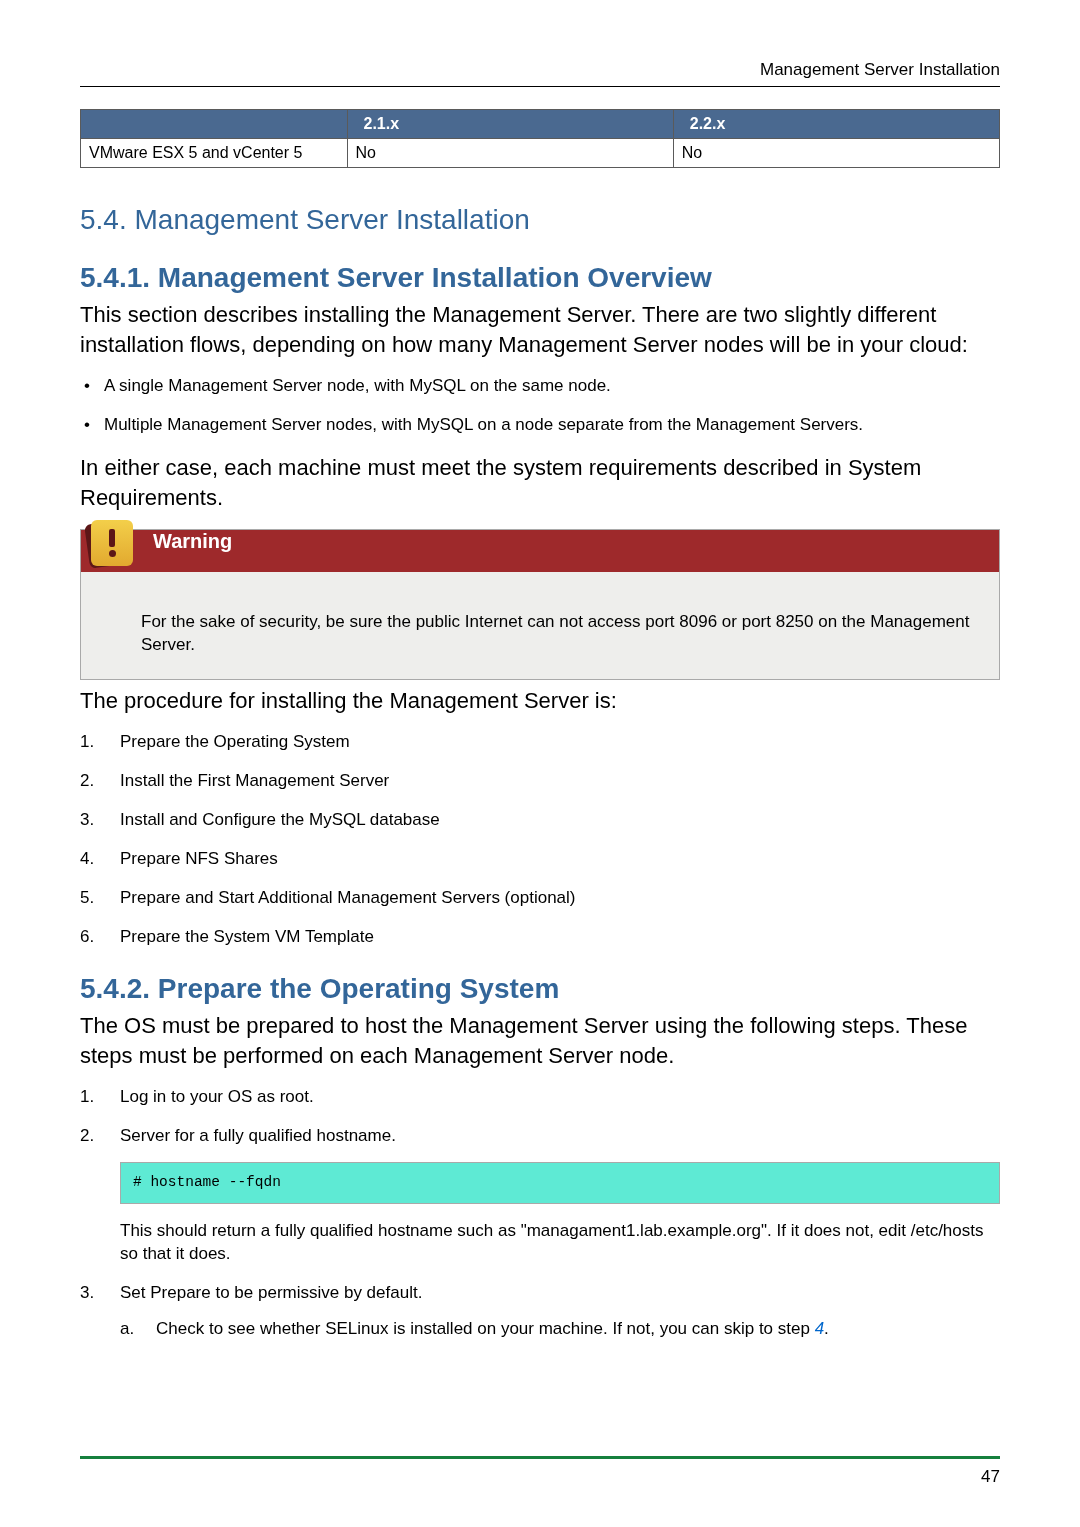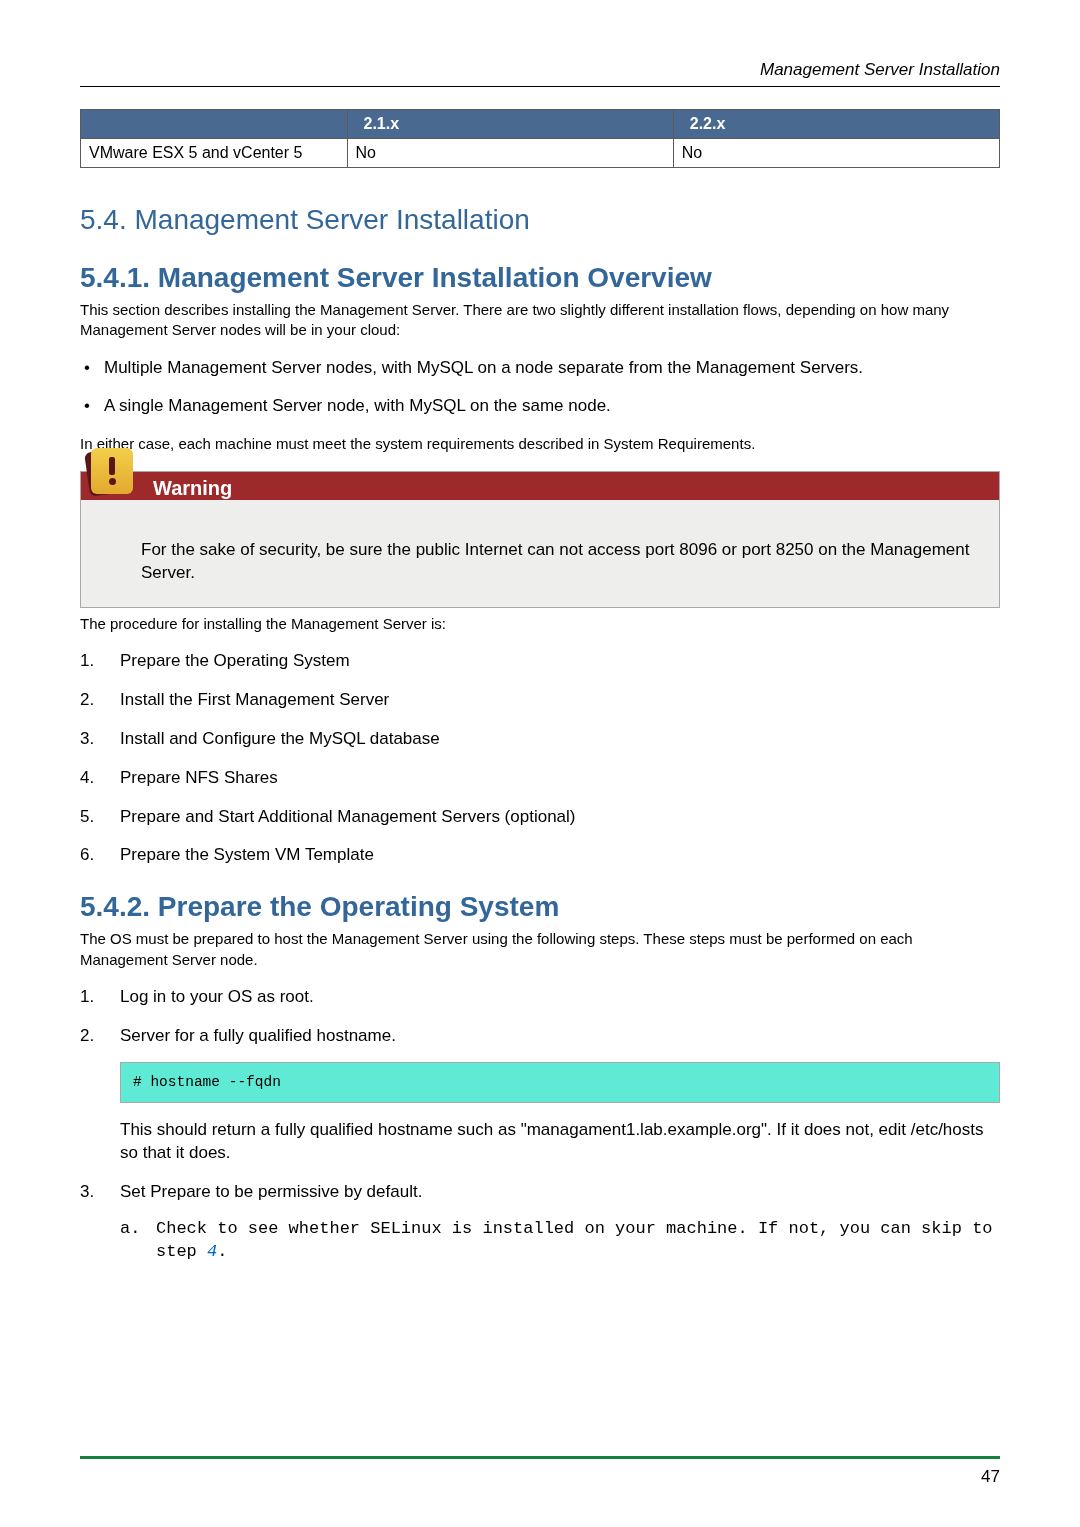--- a/index.html
+++ b/index.html
@@ -13,21 +13,20 @@
     padding: 60px 80px 40px 80px;
     position: relative;
   }
   .running-head {
     text-align: right;
     font-size: 17px;
     color: #000;
     padding-bottom: 6px;
     border-bottom: 1px solid #000;
     margin-bottom: 22px;
-    font-style: italic;
   }
   table.compat {
     width: 100%;
     border-collapse: collapse;
     font-size: 16px;
     margin-bottom: 36px;
   }
   table.compat th, table.compat td {
     border: 1px solid #5a5a5a;
     padding: 5px 8px;
@@ -50,21 +49,21 @@
     margin-bottom: 26px;
   }
   h2.section {
     color: #336699;
     font-size: 28px;
     font-weight: bold;
     margin-bottom: 6px;
     margin-top: 24px;
   }
   p.body {
-    font-size: 15px;
+    font-size: 22px;
     line-height: 1.35;
     margin-bottom: 16px;
   }
   ul.bullets {
     list-style: none;
     margin: 0 0 16px 0;
     padding: 0;
   }
   ul.bullets > li {
     position: relative;
@@ -101,38 +100,37 @@
     list-style: none;
     counter-reset: sub;
     margin: 14px 0 0 0;
     padding: 0;
   }
   ol.alpha > li {
     counter-increment: sub;
     position: relative;
     padding-left: 36px;
     line-height: 1.35;
-    font-family: Liberation Mono, monospace;
   }
   ol.alpha > li::before {
     content: counter(sub, lower-alpha) ".";
     position: absolute;
     left: 0;
     top: 0;
   }
   .admon {
     border: 1px solid #a9a9a9;
     background: #eeeeec;
     margin: 10px 0 6px 0;
   }
   .admon-head {
     display: flex;
-    align-items: flex-end;
+    align-items: flex-start;
     background: #9e292b;
-    height: 28px;
+    height: 42px;
   }
   .tabwrap {
     width: 62px;
     height: 52px;
     margin-top: -10px;
     margin-left: 2px;
     position: relative;
   }
   .tab-back {
     position: absolute;
@@ -221,22 +219,22 @@
       <td>No</td>
     </tr>
   </tbody>
 </table>
 
 <h1 class="section">5.4. Management Server Installation</h1>
 
 <h2 class="section">5.4.1. Management Server Installation Overview</h2>
 <p class="body">This section describes installing the Management Server. There are two slightly different installation flows, depending on how many Management Server nodes will be in your cloud:</p>
 <ul class="bullets">
+  <li>A single Management Server node, with MySQL on the same node.</li>
   <li>Multiple Management Server nodes, with MySQL on a node separate from the Management Servers.</li>
-  <li>A single Management Server node, with MySQL on the same node.</li>
 </ul>
 <p class="body">In either case, each machine must meet the system requirements described in System Requirements.</p>
 
 <div class="admon">
   <div class="admon-head">
     <div class="tabwrap">
       <div class="tab-back"></div>
       <div class="tab-front">
           <div class="bang">
             <div class="bang-line"></div>

